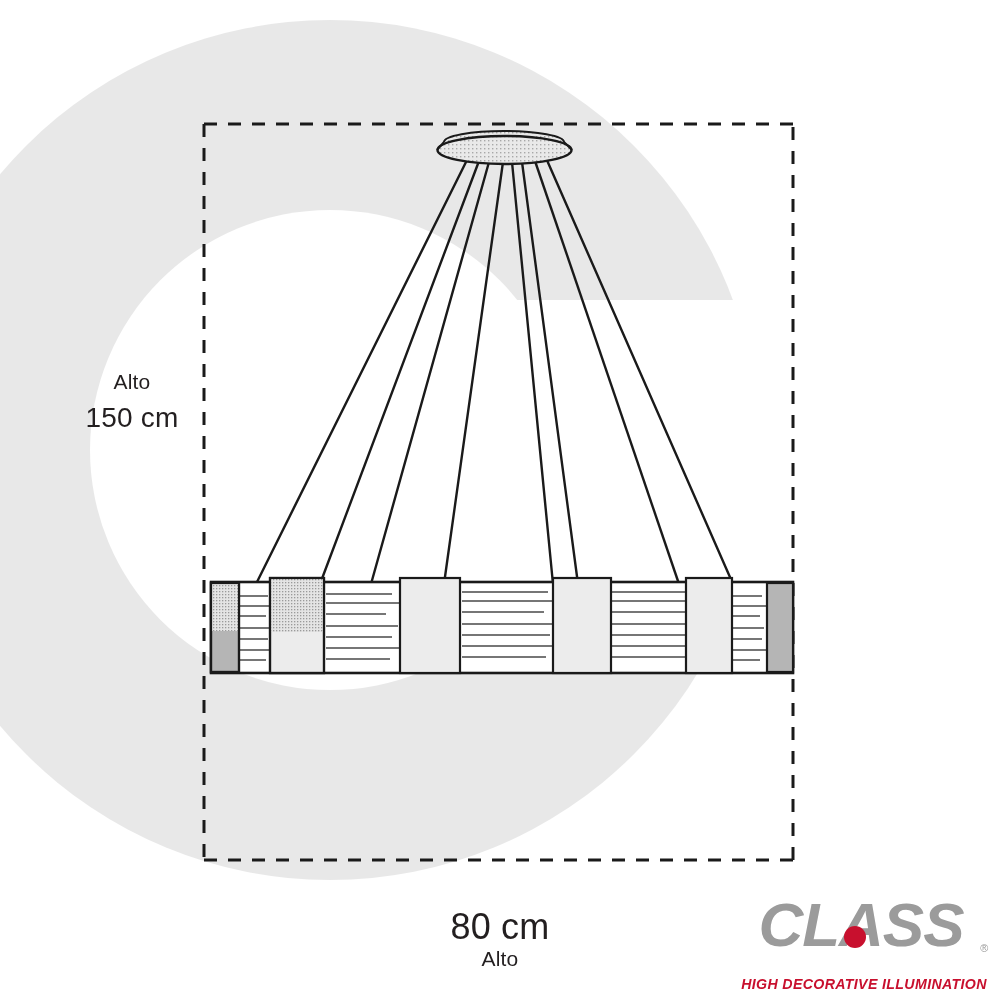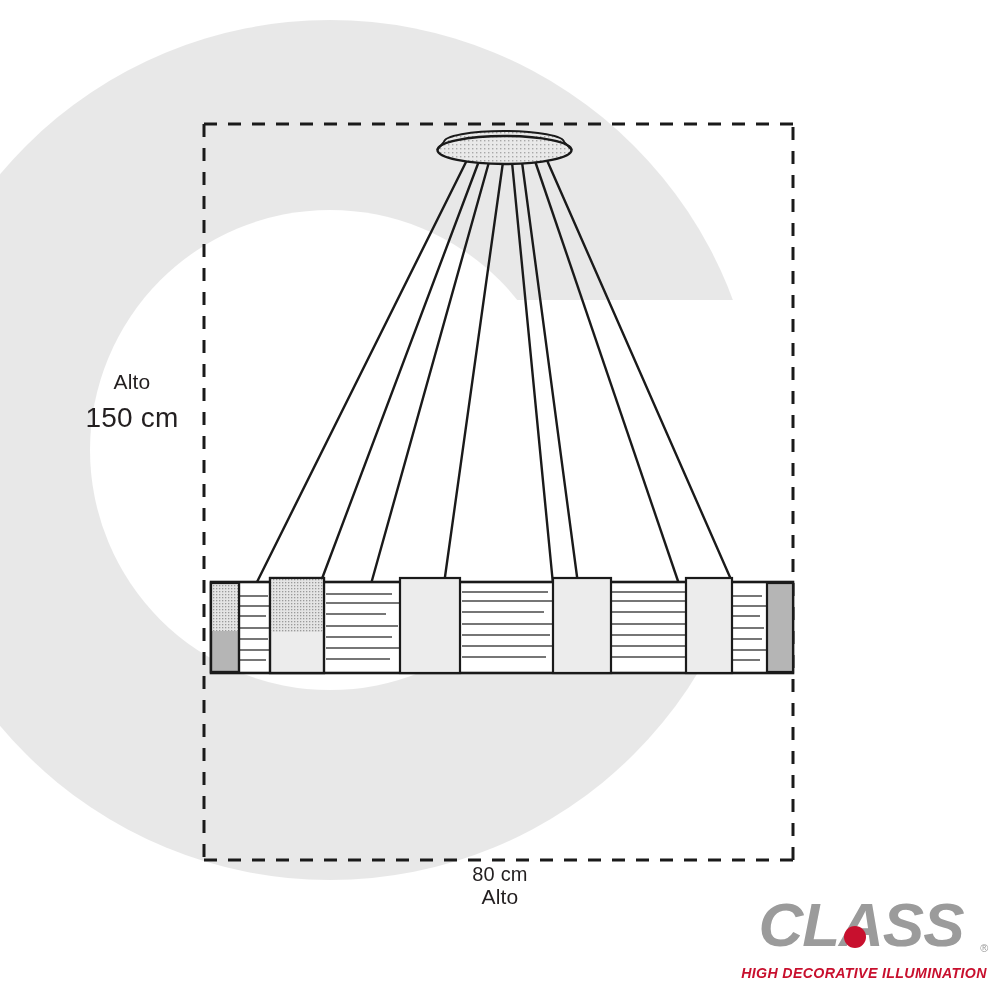--- a/index.html
+++ b/index.html
@@ -45,41 +45,42 @@
   #alto-label .big {
     font-size: 28px;
     margin-top: 8px;
   }
   #ancho-label {
     left: 420px;
     top: 863px;
     width: 160px;
   }
   #ancho-label .big {
-    font-size: 20px;
+    font-size: 36px;
+    margin-top: 44px;
   }
   #ancho-label .small {
     font-size: 21px;
   }
   #brand {
     position: absolute;
     left: 735px;
     top: 896px;
     width: 258px;
     height: 86px;
     font-style: italic;
   }
   #brand svg {
     display: block;
     width: 258px;
     height: 62px;
   }
   #brand .tagline {
     display: block;
-    margin-top: 7px;
+    margin-top: 18px;
     font-size: 14.2px;
     font-weight: bold;
     letter-spacing: 0.35px;
     text-align: center;
     white-space: nowrap;
   }
 </style>
 </head>
 <body>
 

